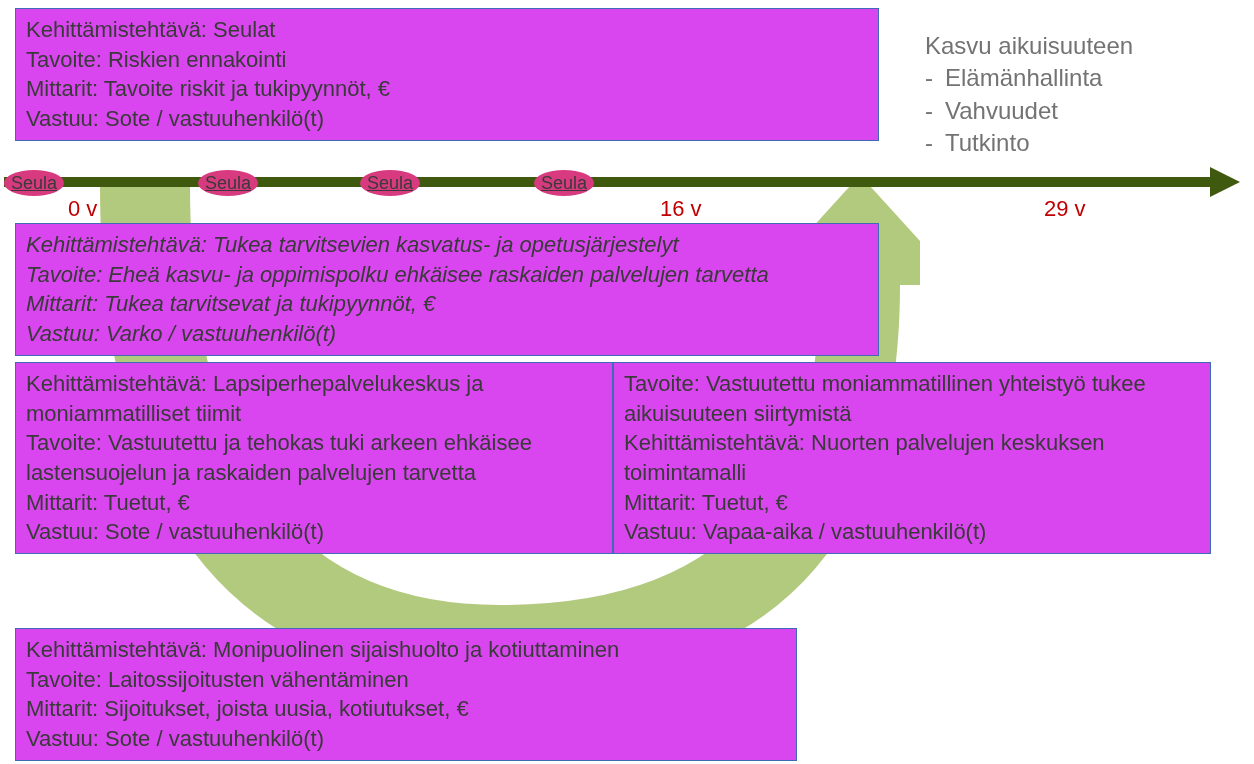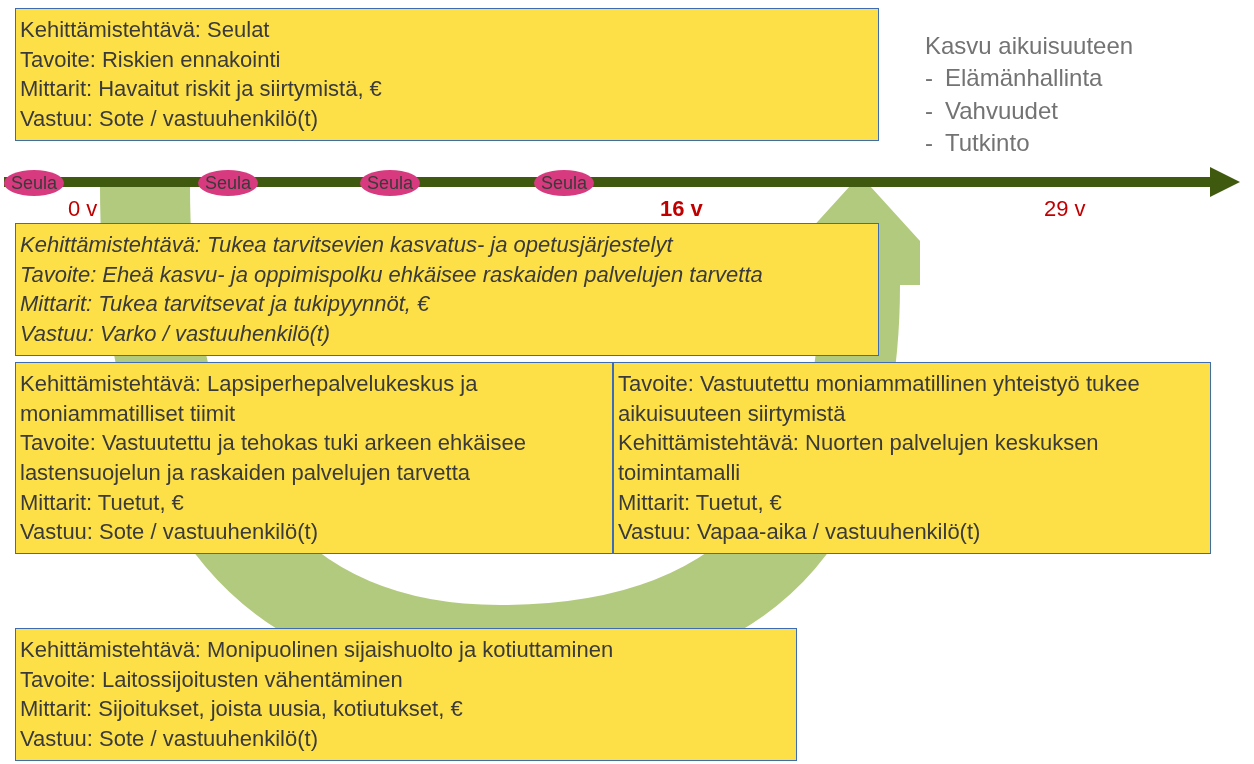--- a/index.html
+++ b/index.html
@@ -8,22 +8,22 @@
       height: 764px;
       position: relative;
       font-family: "Segoe UI", Arial, sans-serif;
       font-size: 22px;
       background: #fff;
       overflow: hidden;
     }
     .box {
       position: absolute;
       border: 1.5px solid #3d6cb5;
-      background: #fde047;
-      padding: 6px 4px;
+      background: #d946ef;
+      padding: 6px 10px;
       color: #3a3a3a;
       line-height: 1.35;
       z-index: 5;
     }
     .timeline {
       position: absolute;
       left: 4px;
       top: 177px;
       width: 1236px;
       height: 10px;
@@ -50,20 +50,21 @@
       position: absolute;
       width: 60px;
       height: 26px;
       border-radius: 50%;
       background: #d83a7f;
       color: #3a3a3a;
       font-size: 18px;
       text-align: center;
       line-height: 26px;
       z-index: 6;
+      text-decoration: underline;
     }
     .agelabel {
       position: absolute;
       color: #c00000;
       font-size: 22px;
       z-index: 6;
     }
     .growth {
       position: absolute;
       left: 925px;
@@ -117,34 +118,34 @@
   <div class="timeline-line"></div>
   <div class="timeline-arrowhead"></div>
 </div>
 
 <div class="seula" style="left:4px;  top:170px;">Seula</div>
 <div class="seula" style="left:198px; top:170px;">Seula</div>
 <div class="seula" style="left:360px; top:170px;">Seula</div>
 <div class="seula" style="left:534px; top:170px;">Seula</div>
 
 <div class="agelabel" style="left:68px;  top:196px;">0 v</div>
-<div class="agelabel" style="left:660px; top:196px;font-weight:bold;">16 v</div>
+<div class="agelabel" style="left:660px; top:196px;">16 v</div>
 <div class="agelabel" style="left:1044px;top:196px;">29 v</div>
 
 <div class="growth">
   <div>Kasvu aikuisuuteen</div>
   <div><span class="dash">-</span><span>Elämänhallinta</span></div>
   <div><span class="dash">-</span><span>Vahvuudet</span></div>
   <div><span class="dash">-</span><span>Tutkinto</span></div>
 </div>
 
 <div class="box box-top">
   <span class="line">Kehittämistehtävä: Seulat</span>
   <span class="line">Tavoite: Riskien ennakointi</span>
-  <span class="line">Mittarit: Havaitut riskit ja siirtymistä, €</span>
+  <span class="line">Mittarit: Tavoite riskit ja tukipyynnöt, €</span>
   <span class="line">Vastuu: Sote / vastuuhenkilö(t)</span>
 </div>
 
 <div class="box box-mid">
   <span class="line">Kehittämistehtävä: Tukea tarvitsevien kasvatus- ja opetusjärjestelyt</span>
   <span class="line">Tavoite: Eheä kasvu- ja oppimispolku ehkäisee raskaiden palvelujen tarvetta</span>
   <span class="line">Mittarit: Tukea tarvitsevat ja tukipyynnöt, €</span>
   <span class="line">Vastuu: Varko / vastuuhenkilö(t)</span>
 </div>
 

